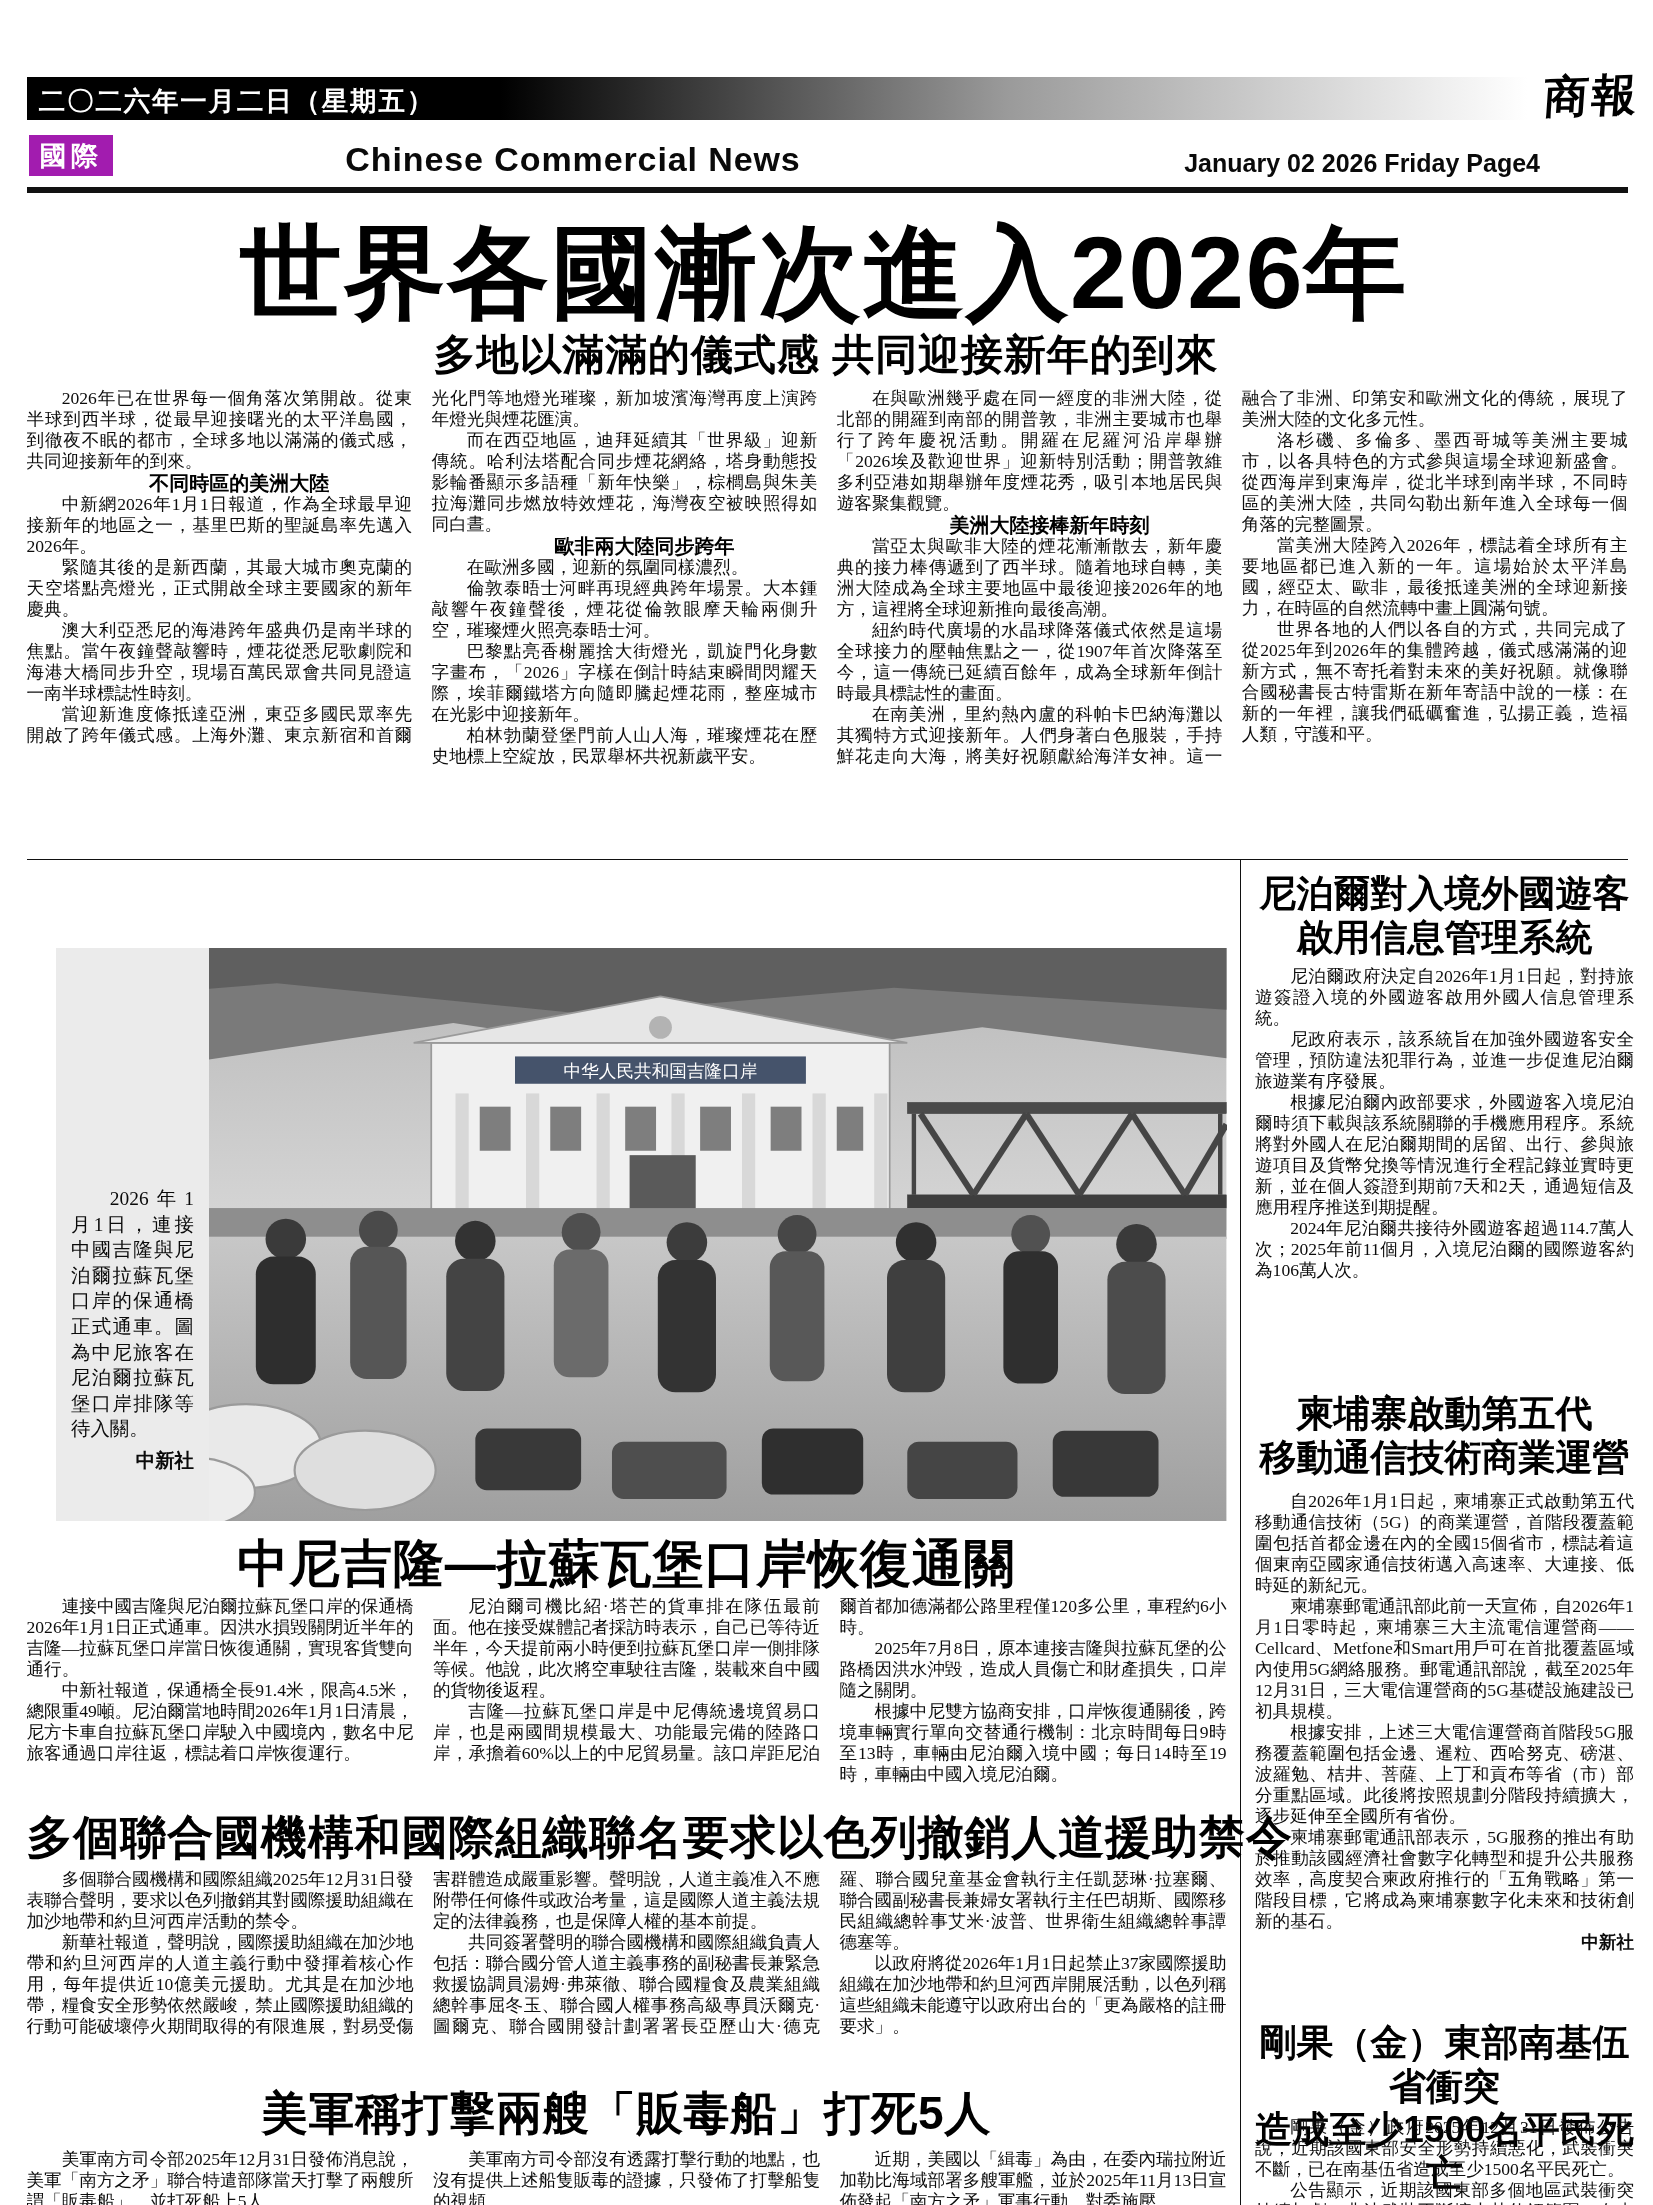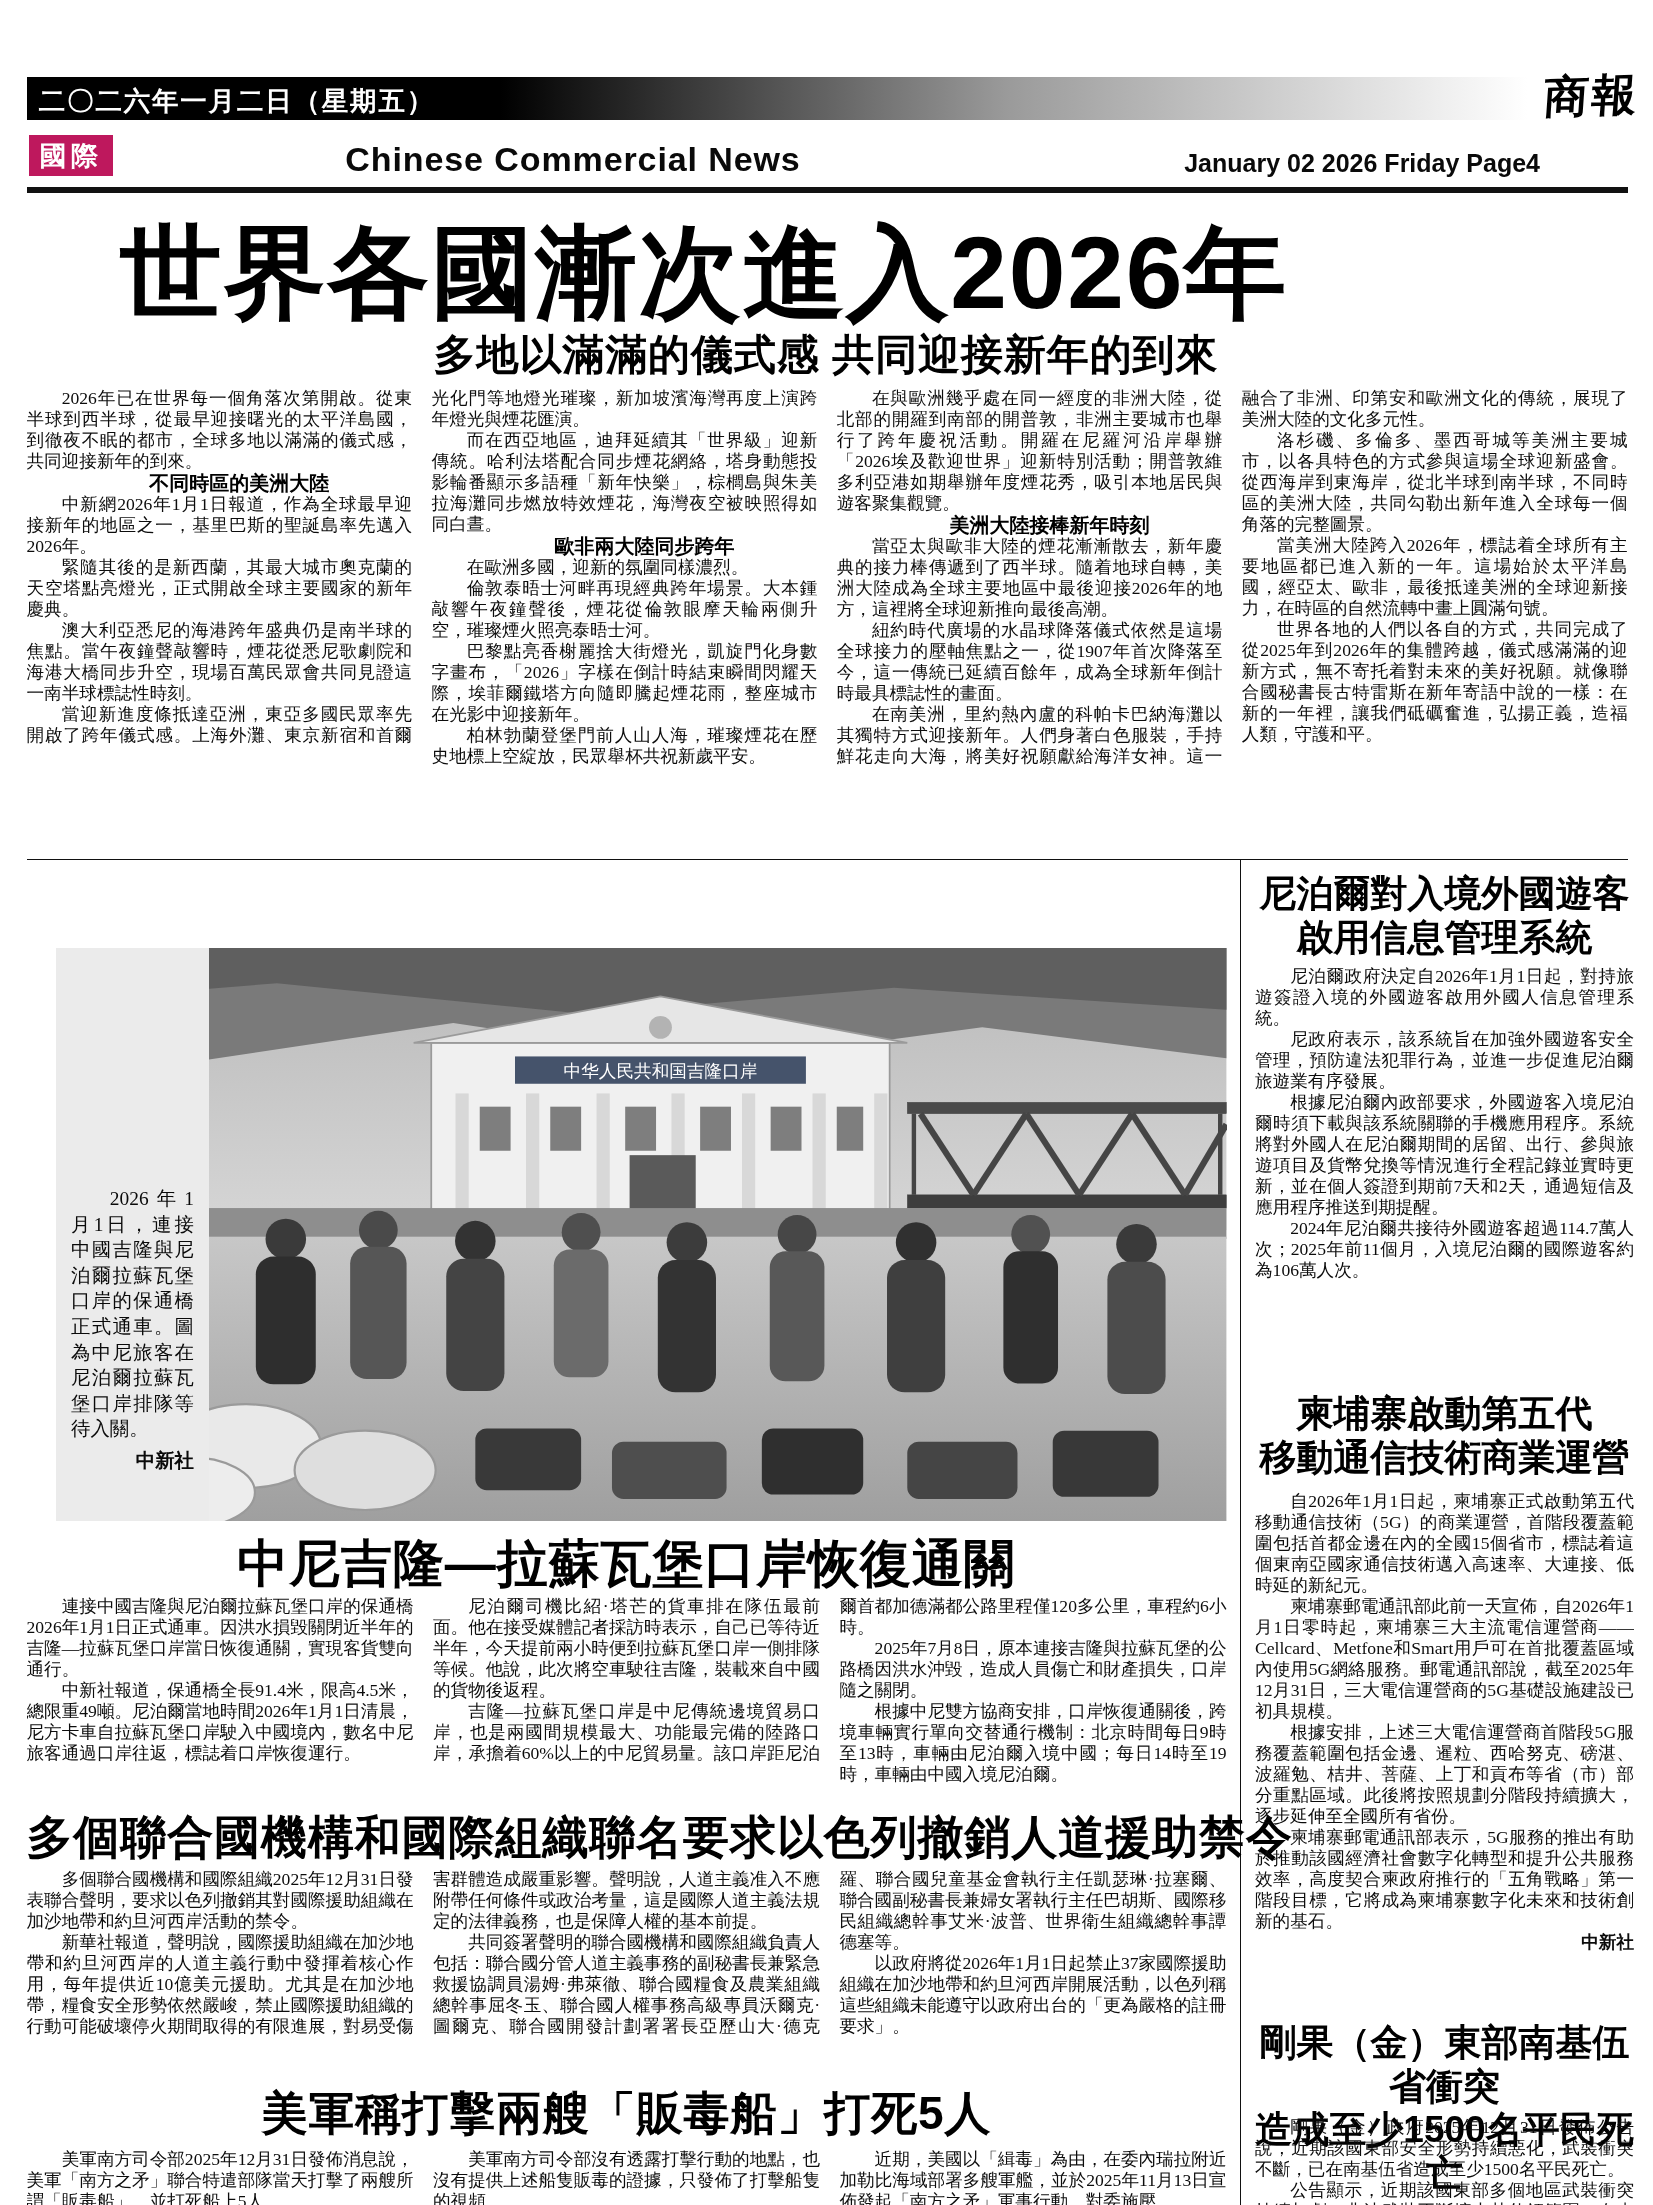--- a/index.html
+++ b/index.html
@@ -21,28 +21,28 @@
   .rc-head{font-family:"Liberation Sans",sans-serif;font-weight:900;font-size:37px;line-height:1.18;text-align:center;color:#000;}
 </style>
 </head>
 <body>
 
 <div class="abs header-bar" style="left:26.5px;top:77px;width:1579px;height:43px;">
   <div class="abs" style="left:12.3px;top:6.2px;font-size:26.5px;font-weight:700;color:#ffffff;letter-spacing:1.8px;">二〇二六年一月二日（星期五）</div>
 </div>
 <div class="abs" style="left:1544px;top:66px;width:97px;font-size:45px;font-weight:900;color:#000;transform:skewX(-6deg) rotate(-2deg);letter-spacing:2.6px;">商報</div>
 
-<div class="abs" style="left:29px;top:135px;width:84px;height:41px;background:#be185d;color:#fff;display:flex;align-items:center;justify-content:center;">
+<div class="abs" style="left:29px;top:135px;width:84px;height:41px;background:#a21caf;color:#fff;display:flex;align-items:center;justify-content:center;">
   <span class="sans" style="font-size:27px;font-weight:900;letter-spacing:4.4px;">國際</span>
 </div>
 <div class="abs sans" style="left:132px;top:140px;width:882px;text-align:center;font-size:34px;font-weight:900;letter-spacing:0.9px;">Chinese  Commercial  News</div>
 <div class="abs sans" style="left:1081px;top:149px;width:459px;text-align:right;font-size:25px;font-weight:700;">January  02  2026  Friday  Page4</div>
 <div class="abs rule" style="left:26.5px;top:187px;width:1601px;height:6.2px;"></div>
 
-<div class="abs sec-head" style="left:0;top:206px;width:1408px;font-size:102px;letter-spacing:1.8px;">世界各國漸次進入2026年</div>
+<div class="abs sec-head" style="left:0;top:206px;width:1408px;font-size:102px;letter-spacing:1.8px;text-align:right;">世界各國漸次進入2026年</div>
 <div class="abs sec-head" style="left:0;top:327px;width:1652px;font-size:42px;">多地以滿滿的儀式感 共同迎接新年的到來</div>
 
 <div class="abs body-text col4" style="left:26.5px;top:388px;width:1601px;height:459px;">
   <p>2026年已在世界每一個角落次第開啟。從東半球到西半球，從最早迎接曙光的太平洋島國，到徹夜不眠的都市，全球多地以滿滿的儀式感，共同迎接新年的到來。</p>
   <p class="inline-subhead">不同時區的美洲大陸</p>
   <p>中新網2026年1月1日報道，作為全球最早迎接新年的地區之一，基里巴斯的聖誕島率先邁入2026年。</p>
   <p>緊隨其後的是新西蘭，其最大城市奧克蘭的天空塔點亮燈光，正式開啟全球主要國家的新年慶典。</p>
   <p>澳大利亞悉尼的海港跨年盛典仍是南半球的焦點。當午夜鐘聲敲響時，煙花從悉尼歌劇院和海港大橋同步升空，現場百萬民眾會共同見證這一南半球標誌性時刻。</p>
   <p>當迎新進度條抵達亞洲，東亞多國民眾率先開啟了跨年儀式感。上海外灘、東京新宿和首爾光化門等地燈光璀璨，新加坡濱海灣再度上演跨年燈光與煙花匯演。</p>
   <p>而在西亞地區，迪拜延續其「世界級」迎新傳統。哈利法塔配合同步煙花網絡，塔身動態投影輪番顯示多語種「新年快樂」，棕櫚島與朱美拉海灘同步燃放特效煙花，海灣夜空被映照得如同白晝。</p>

